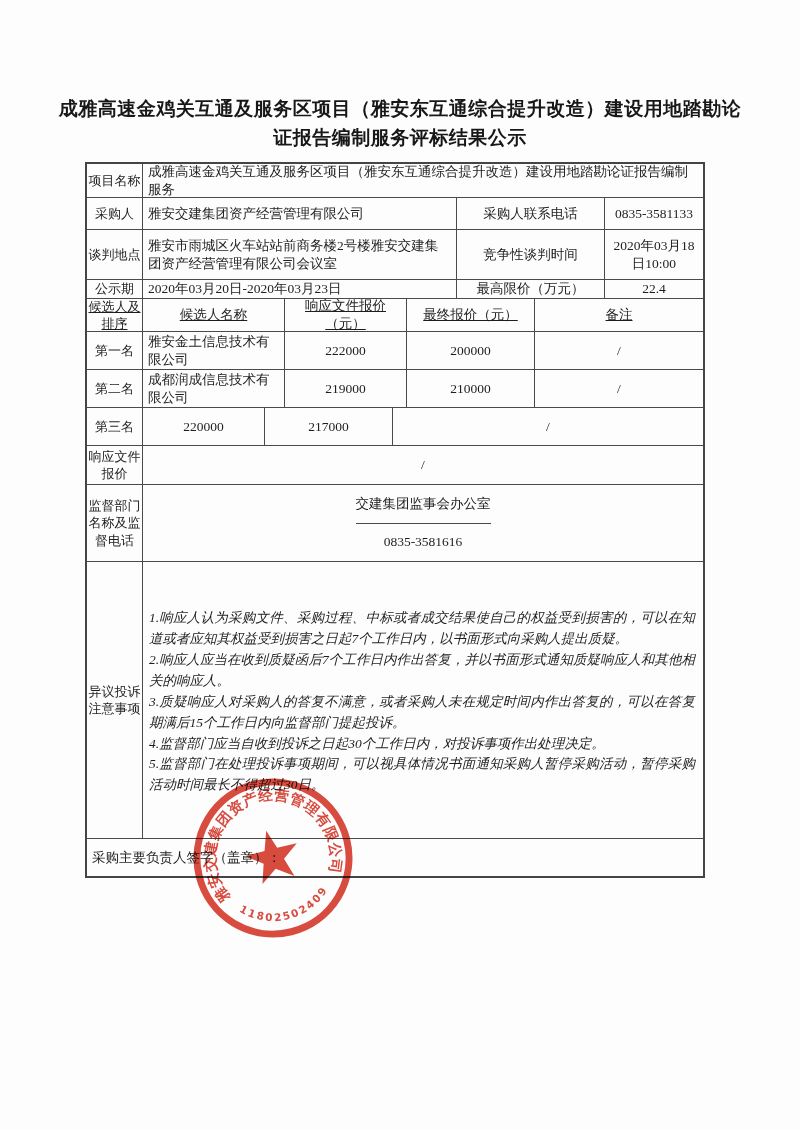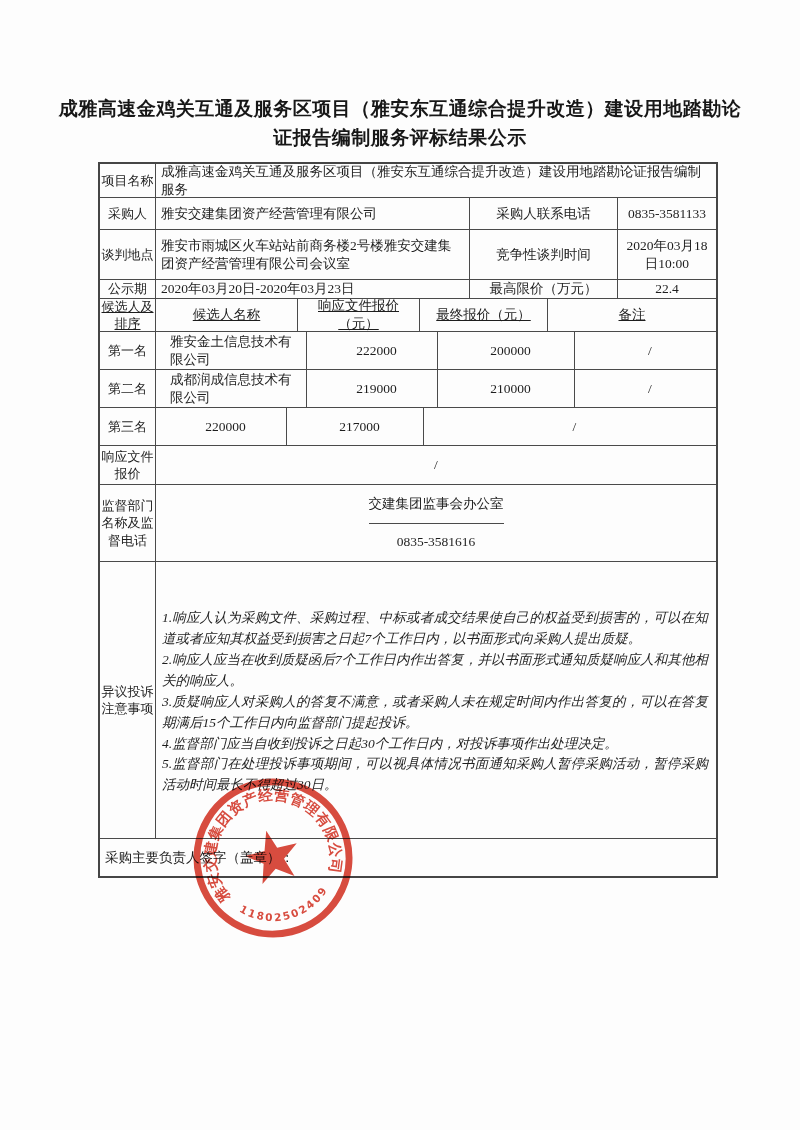--- a/index.html
+++ b/index.html
@@ -10,21 +10,21 @@
     font-family:"Liberation Serif", serif;
     color:#1e1e1e;
     overflow:hidden;
   }
   .title {
     position:absolute; top:95px; left:58px; width:684px;
     text-align:center; font-size:19px; font-weight:bold;
     line-height:1.5; letter-spacing:0.5px; color:#171717;
   }
   .tbl {
-    position:absolute; left:98px; top:162px; width:620px;
+    position:absolute; left:85px; top:162px; width:620px;
     border:2px solid #454545; background:transparent;
   }
   .r { display:flex; border-bottom:1.5px solid #4a4a4a; }
   .r.last { border-bottom:none; }
   .c {
     border-right:1.5px solid #4a4a4a;
     padding:1px 5px; font-size:13.5px; line-height:1.32;
     display:flex; align-items:center;
   }
   .c.end { border-right:none; }
@@ -48,21 +48,21 @@
     font-size:13.5px; line-height:1.55; align-items:flex-start;
   }
   .objection-body p { margin:0; text-align:justify;font-style:italic; }
   .sig-cell { flex:1; padding-left:5px; font-size:13.5px; }
   
   .h-project   { height:34px; }
   .h-purchaser { height:32px; }
   .h-venue     { height:50px; }
   .h-publicity { height:19px; }
   .h-chead     { height:33px;text-decoration:underline; }
-  .h-cand      { height:38px;gap:9px; }
+  .h-cand      { height:38px; }
   .h-other     { height:39px; }
   .h-supv      { height:77px; }
   .h-objection { height:277px; }
   .h-sig       { height:37px; }
   .seal {
     position:absolute; left:188px; top:773px; width:170px; height:170px;
     mix-blend-mode:multiply; opacity:0.92;
   }
 </style>
 </head>

